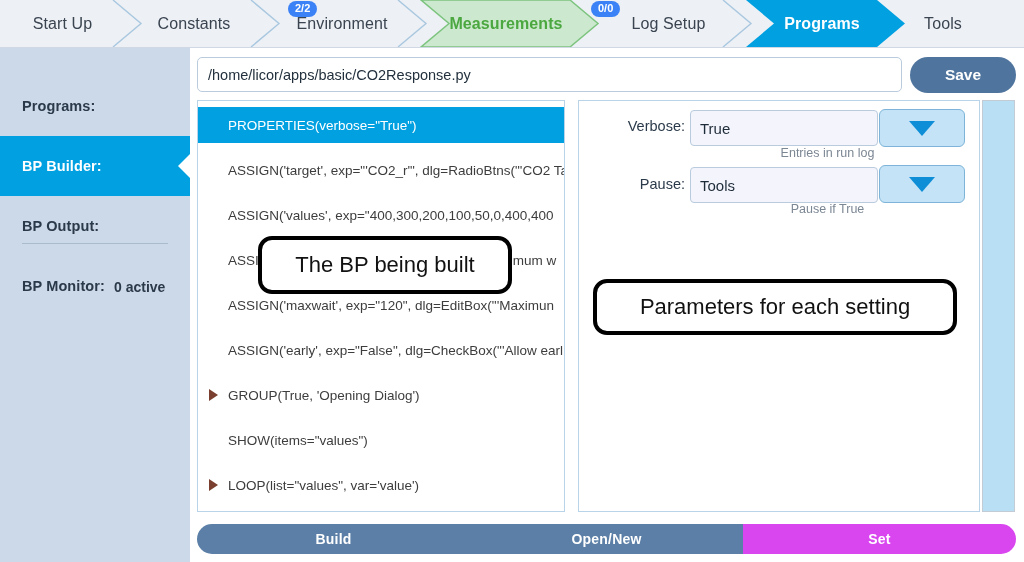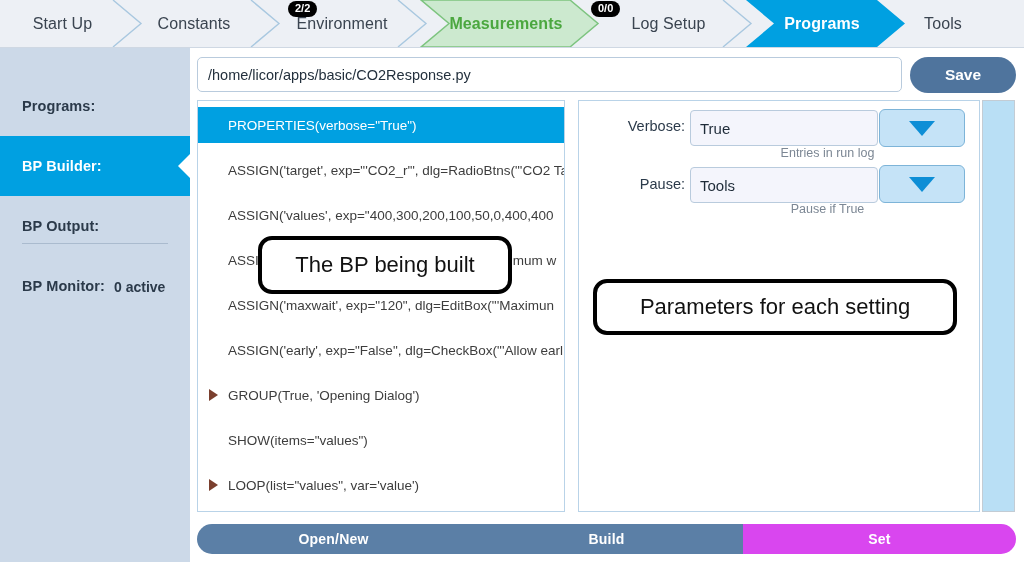--- a/index.html
+++ b/index.html
@@ -26,21 +26,21 @@
   }
   .nav-label {
     position: relative; z-index: 3;
     font-size: 16px; color: #3a4450; letter-spacing: .1px;
     white-space: nowrap;
   }
   .nav-item.active .nav-label { color: #ffffff; font-weight: bold; }
   .nav-item.done .nav-label { color: #4ba73f; font-weight: bold; }
   .nav-badge {
     position: absolute; z-index: 5;
-    background: #000000; color: #fff;
+    background: #3b82f6; color: #fff;
     font-size: 11px; font-weight: bold;
     border-radius: 9px; padding: 1px 7px 2px 7px;
     line-height: 13px;
   }
 
   
   .sidebar {
     position: absolute; left: 0; top: 48px; width: 190px; height: 514px;
     background: #ccd9e8;
   }
@@ -278,21 +278,21 @@
   <div class="param-label" style="left:600px;top:176px;width:85px;">Pause:</div>
   <div class="param-field" style="left:690px;top:167px;width:188px;">Tools</div>
   <div class="param-drop" style="left:879px;top:165px;">
     <span class="caret"></span>
   </div>
   <div class="param-hint" style="left:700px;top:202px;width:255px;">Pause if True</div>
 
   <div class="scroll-strip"></div>
 
   <div class="tabbar">
+    <div class="tab">Build</div>
     <div class="tab">Open/New</div>
-    <div class="tab">Build</div>
     <div class="tab active">Set</div>
   </div>
 
   <div class="callout" id="callout-bp">The BP being built</div>
   <div class="callout" id="callout-params">Parameters for each setting</div>
 
 </div>
 
 </body></html>

